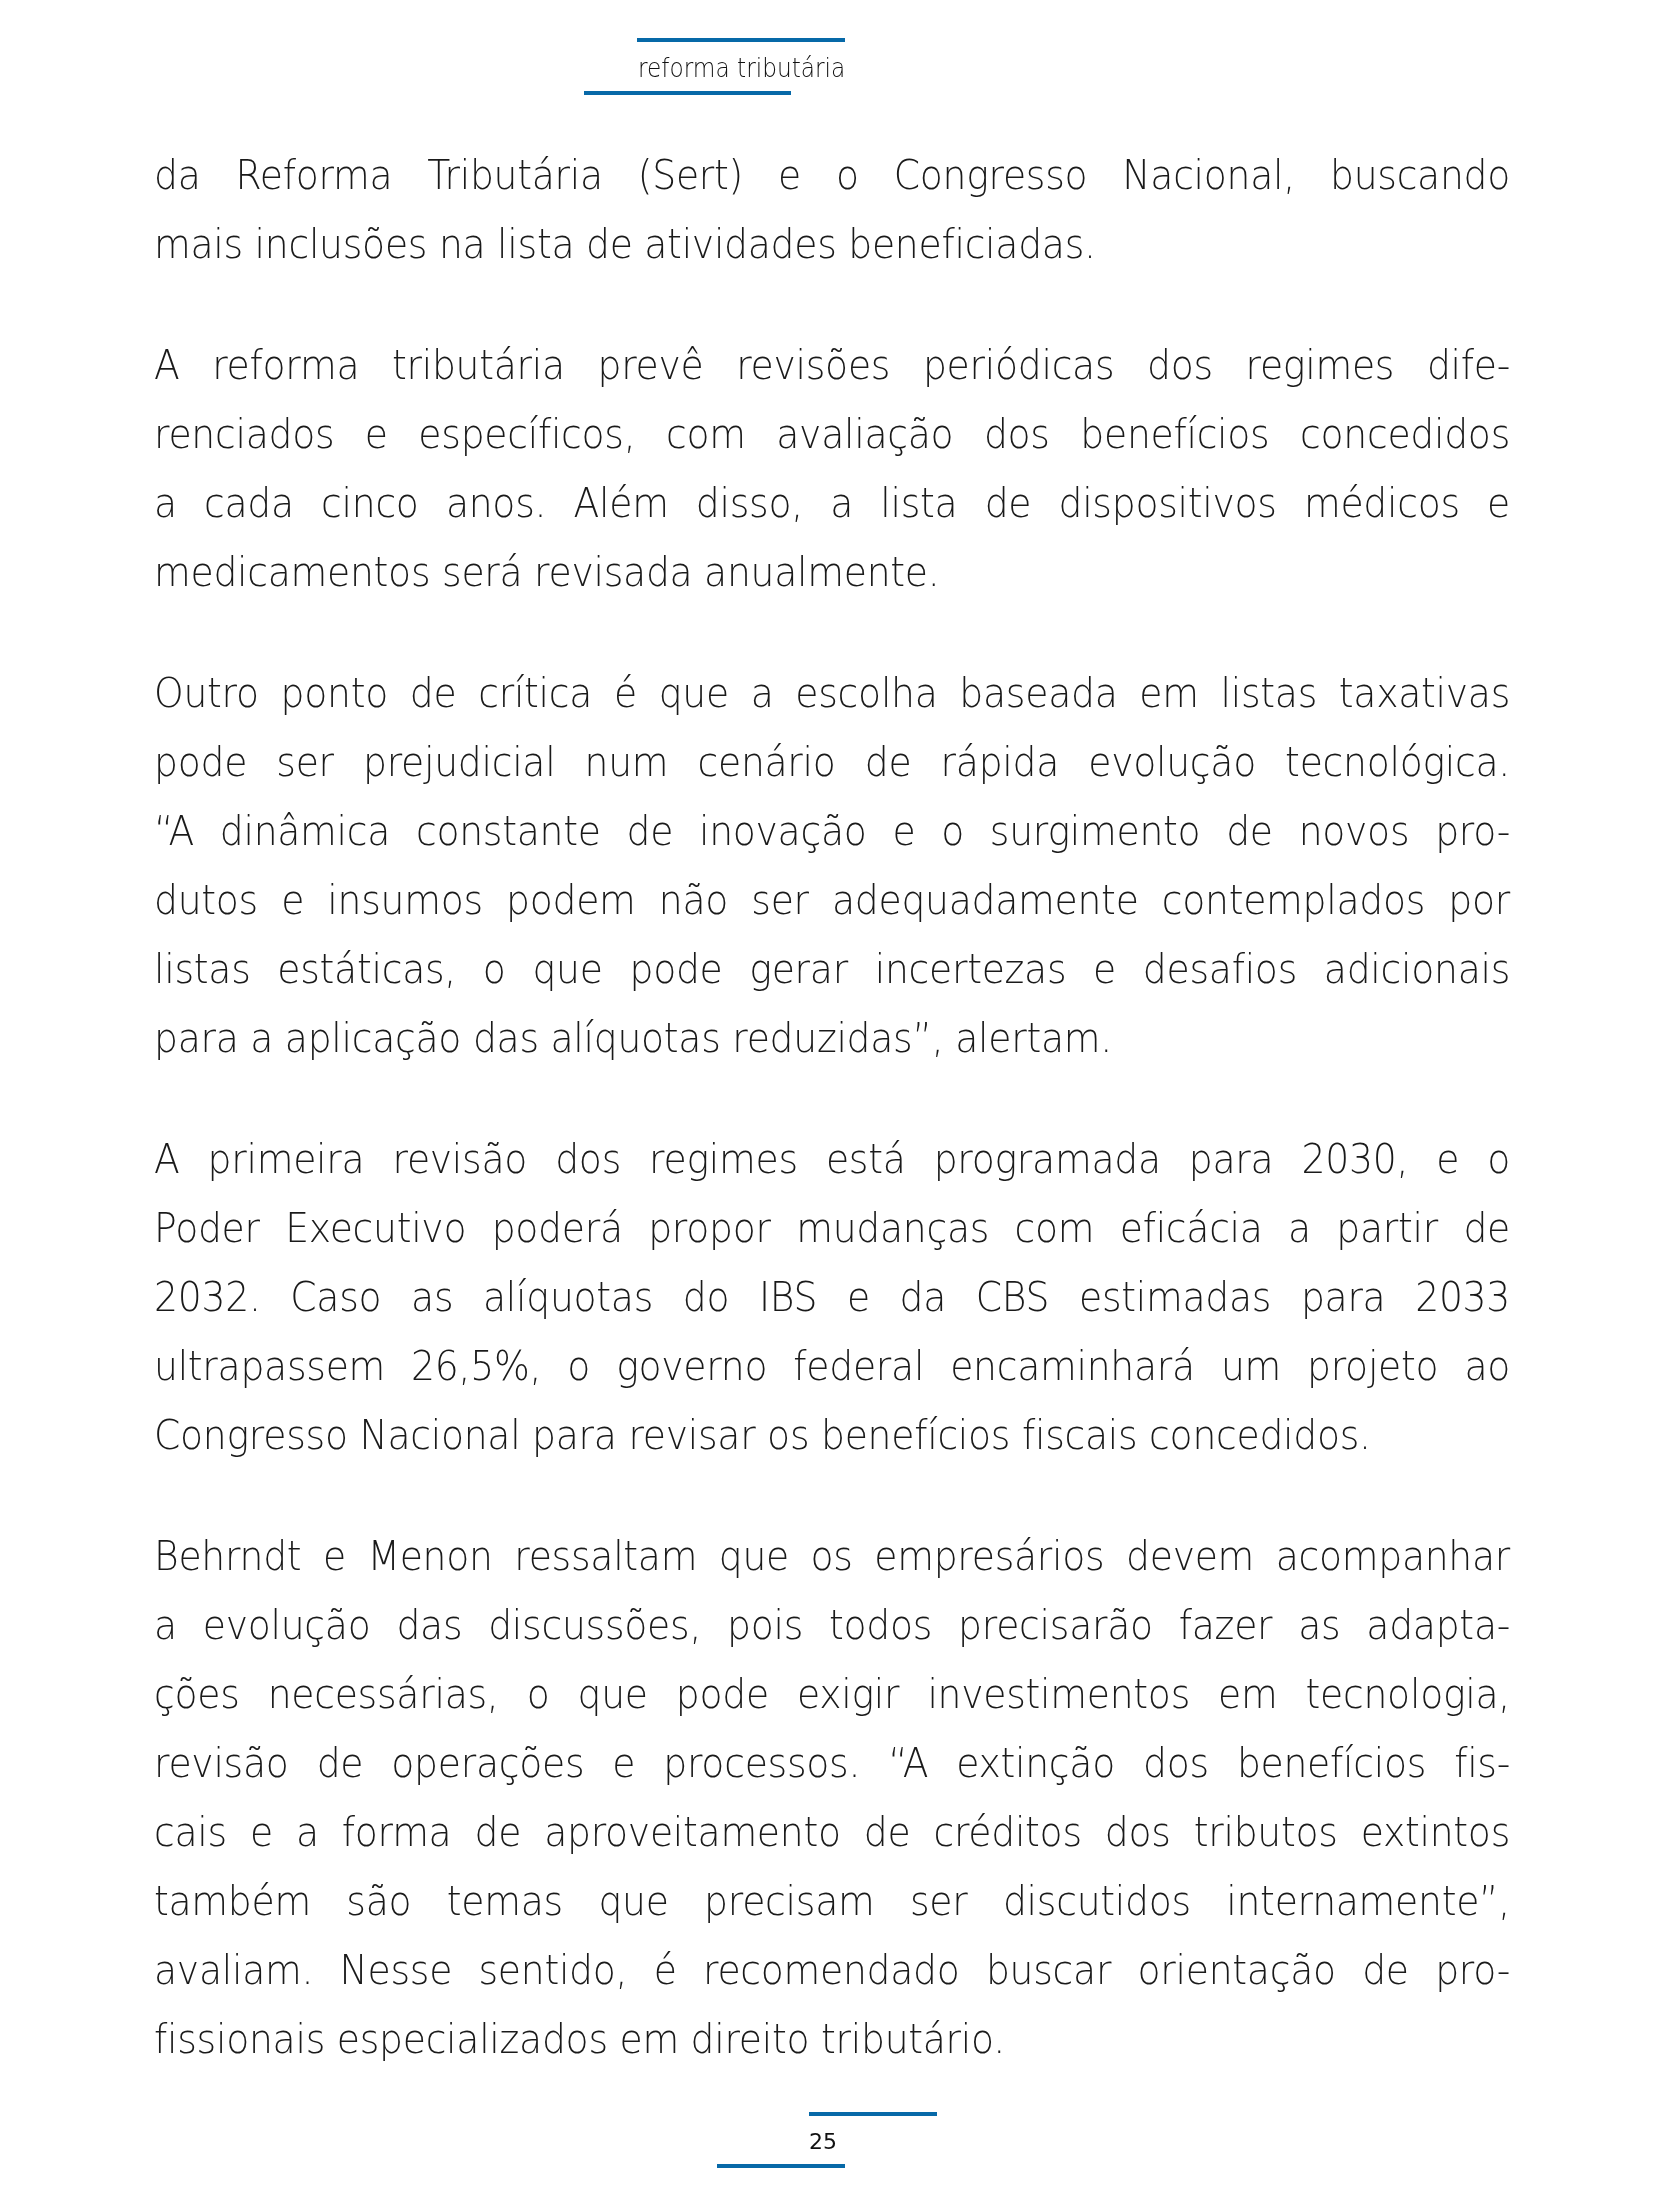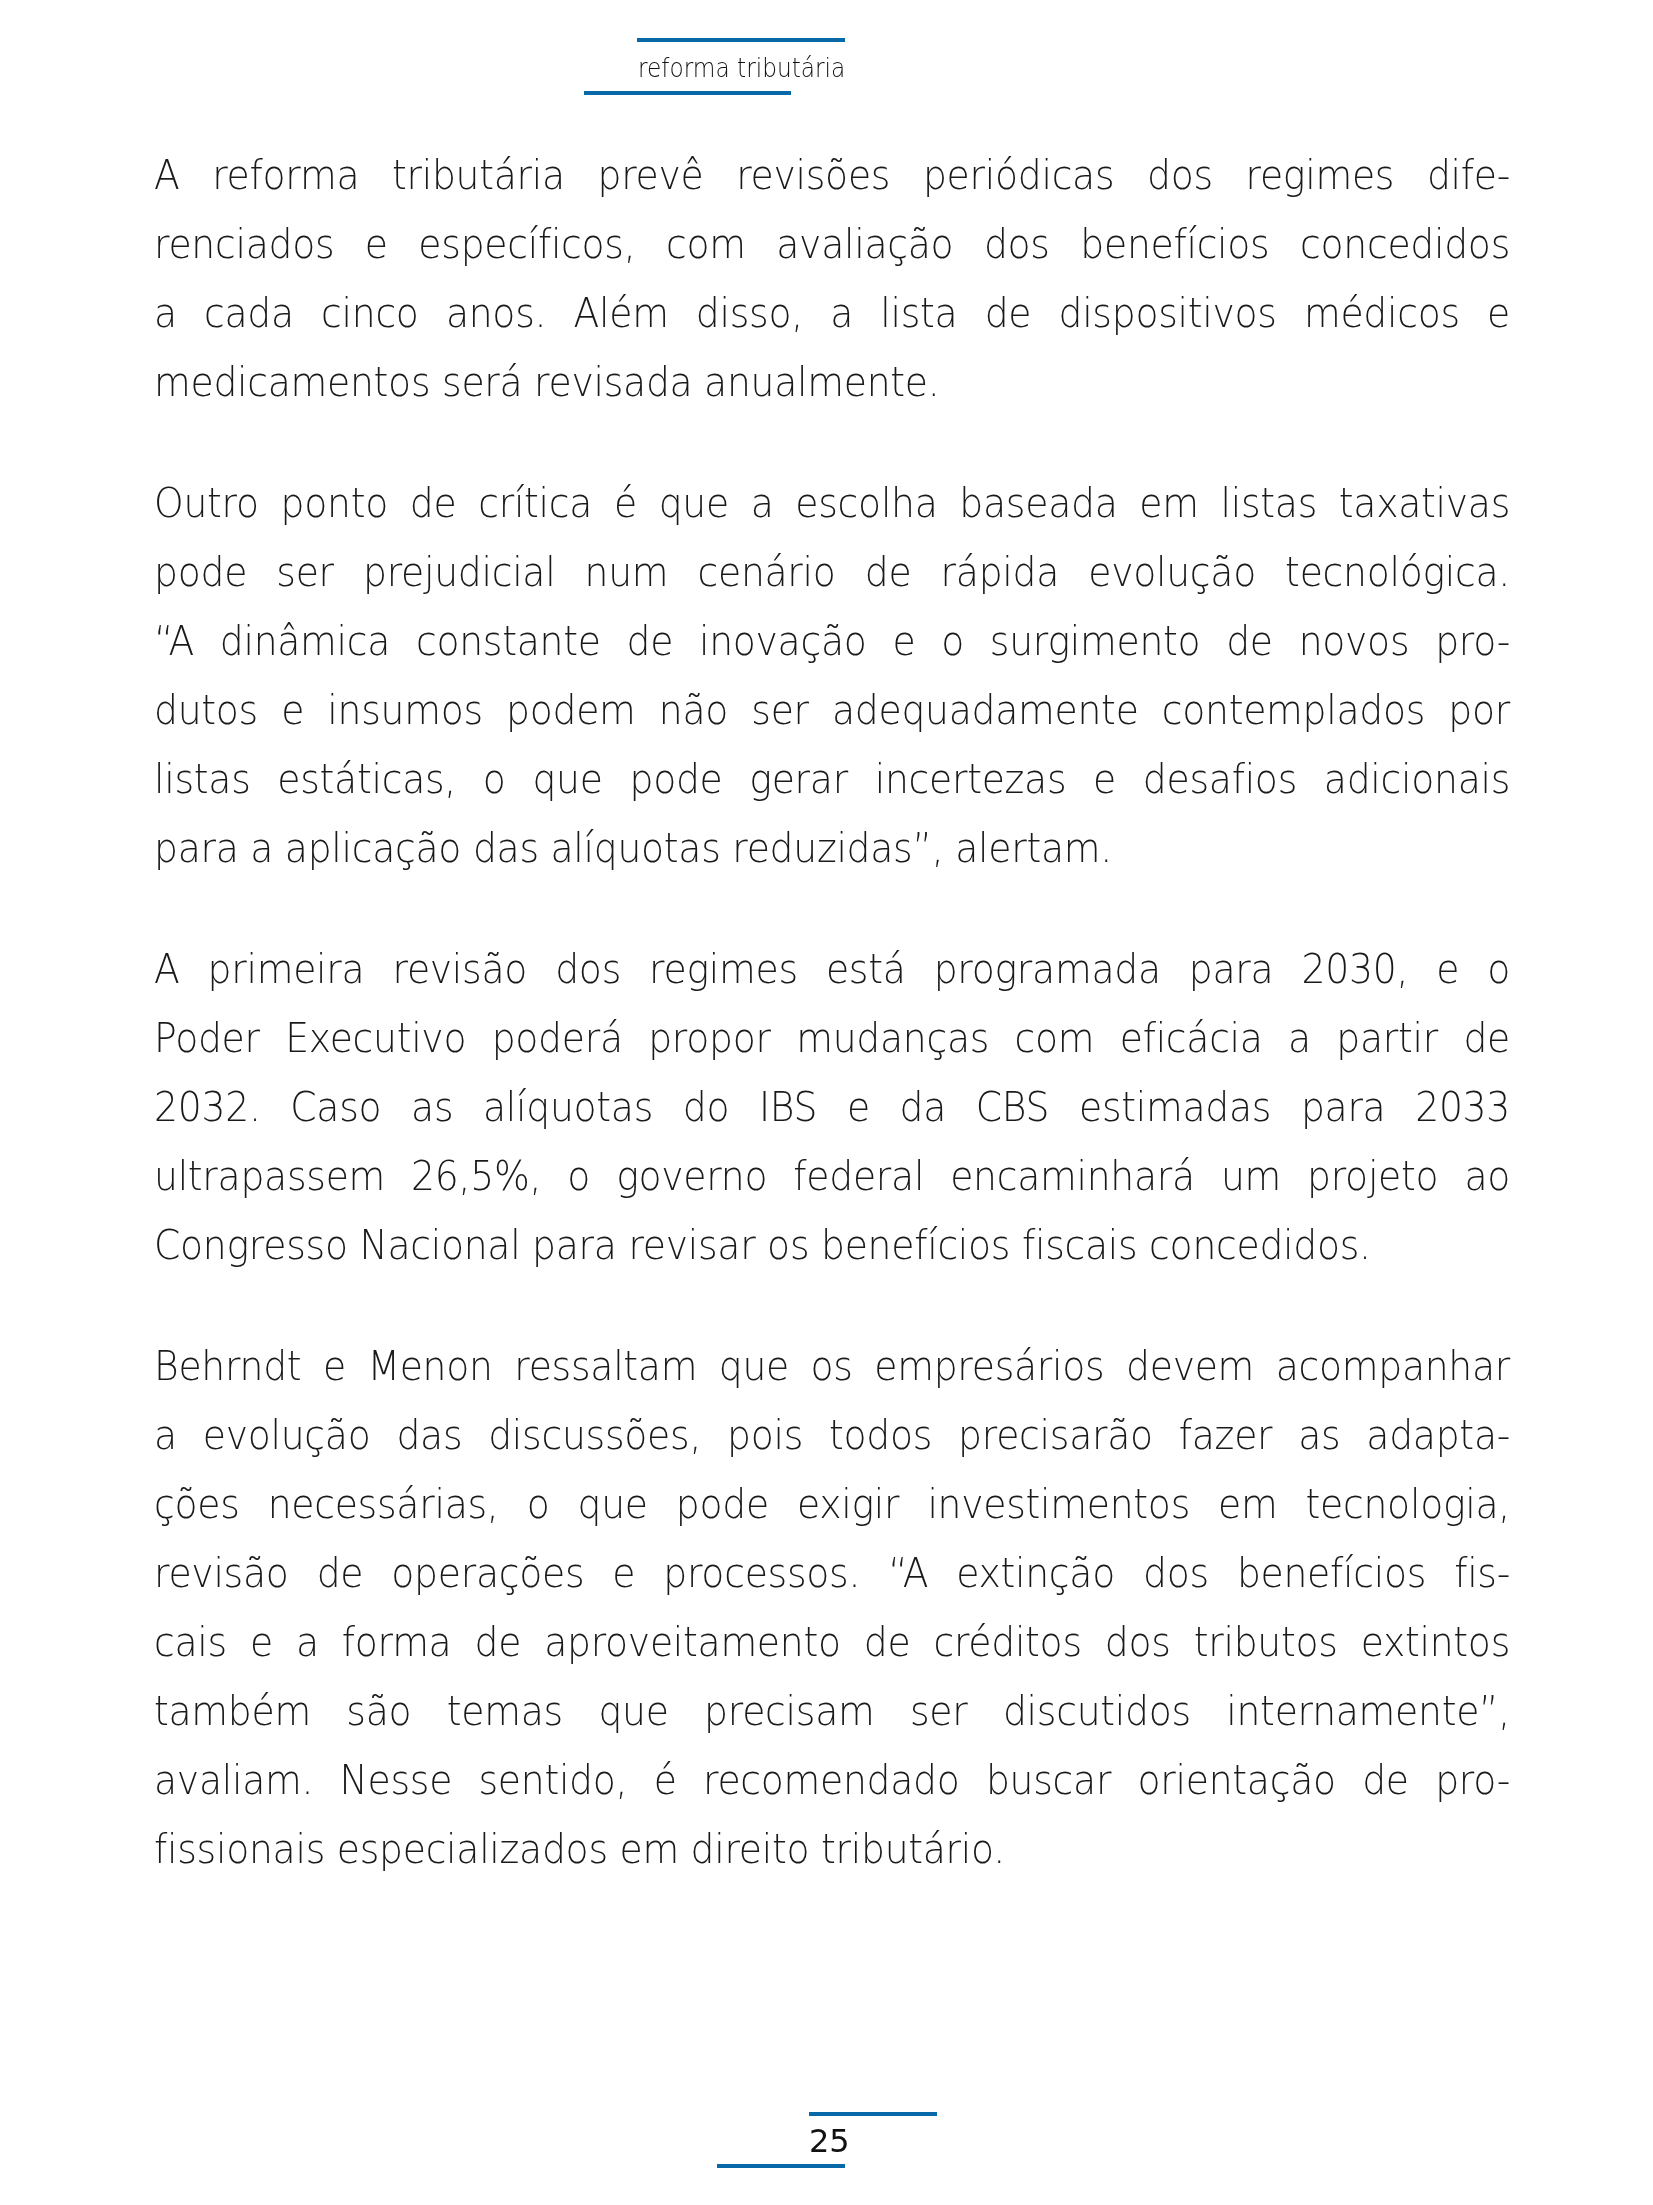--- a/index.html
+++ b/index.html
@@ -5,36 +5,40 @@
   html, body { margin: 0; padding: 0; background: #ffffff; }
   body { width: 1654px; height: 2205px; position: relative; overflow: hidden;
          font-family: "DejaVu Sans", sans-serif; color: #1a1a1a; }
   .rule { position: absolute; height: 4.3px; background: #0769a8; }
   #hdr-line-top { left: 637px; top: 38px; width: 208px; }
   #hdr-line-bottom { left: 584px; top: 91px; width: 207px; }
   #hdr-title { position: absolute; left: 638px; top: 52px; font-size: 27px; line-height: 32px;
                font-weight: 300; letter-spacing: 0px; transform: scaleX(0.86); transform-origin: left top; color:#111; }
   #ftr-line-top { left: 809px; top: 2112px; width: 128px; }
   #ftr-line-bottom { left: 717px; top: 2164px; width: 128px; }
-  #page-num { position: absolute; left: 809px; top: 2126px; font-size: 32px; line-height: 31px; color:#111; }
+  #page-num { position: absolute; left: 809px; top: 2126px; font-size: 22px; line-height: 31px; color:#111; }
   #body { position: absolute; left: 154px; top: 141px; width: 1356px; }
   .para { margin: 0 0 52px 0; }
   .line { display: block; font-size: 41px; line-height: 69px; height: 69px; white-space: nowrap;
           text-align: justify; text-align-last: justify; letter-spacing: -0.3px; word-spacing: 0px;
           transform: scaleX(0.92); transform-origin: left center; width: 108.7%; font-weight: 300; }
   .line.last { text-align-last: left; }
 </style>
 </head>
 <body>
 
 <div class="rule" id="hdr-line-top" style="background: rgb(7, 105, 168);"></div>
 <div id="hdr-title">reforma tributária</div>
 <div class="rule" id="hdr-line-bottom" style="background: rgb(7, 105, 168);"></div>
 
 <div id="body">
+    <p class="para">
+      <span class="line">da Reforma Tributária (Sert) e o Congresso Nacional, buscando</span>
+      <span class="line last">mais inclusões na lista de atividades beneficiadas.</span>
+    </p>
     <p class="para">
       <span class="line">A reforma tributária prevê revisões periódicas dos regimes dife-</span>
       <span class="line">renciados e específicos, com avaliação dos benefícios concedidos</span>
       <span class="line">a cada cinco anos. Além disso, a lista de dispositivos médicos e</span>
       <span class="line last">medicamentos será revisada anualmente.</span>
     </p>
     <p class="para">
       <span class="line">Outro ponto de crítica é que a escolha baseada em listas taxativas</span>
       <span class="line">pode ser prejudicial num cenário de rápida evolução tecnológica.</span>
       <span class="line">“A dinâmica constante de inovação e o surgimento de novos pro-</span>

